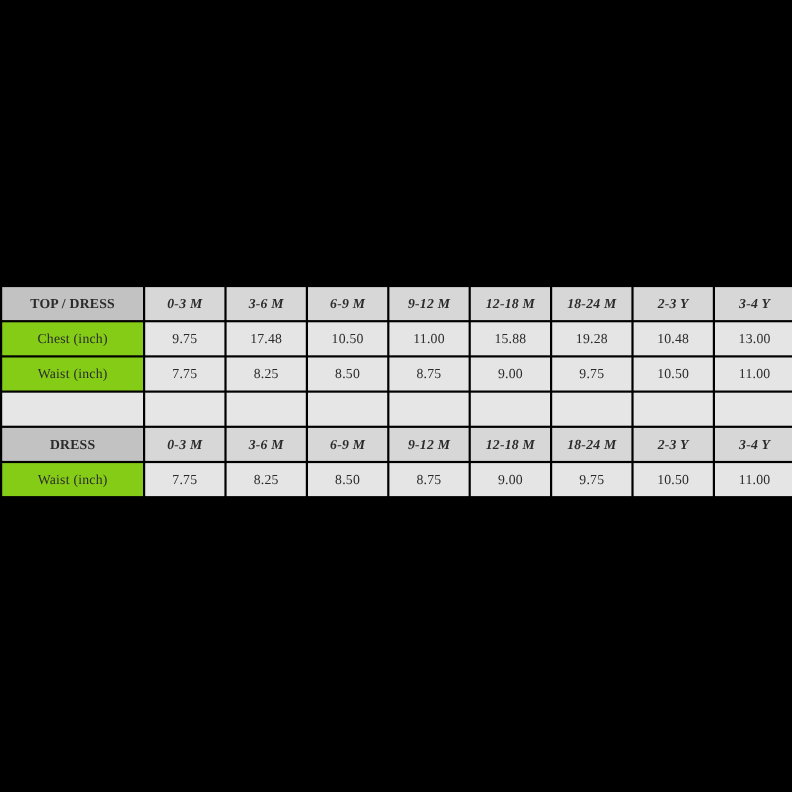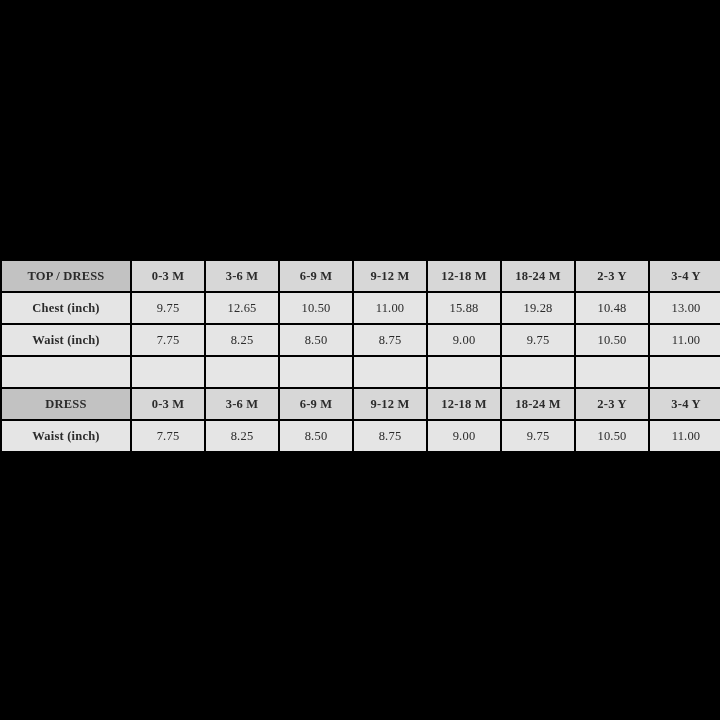--- a/index.html
+++ b/index.html
@@ -57,25 +57,26 @@
     letter-spacing: 0.6px;
     color: #1f1f1f;
   }
   
   td.size-header {
     background: #d7d7d7;
     font-weight: bold;
     font-size: 12.5px;
     color: #1f1f1f;
     letter-spacing: 0.2px;
+    font-style: italic;
   }
   
   td.row-label {
-    background: #e5e5e5;
-    font-weight: bold;
+    background: #84cc16;
+    font-weight: normal;
     font-size: 12.5px;
     color: #1f1f1f;
   }
   
   td.value {
     background: #e5e5e5;
     font-weight: normal;
     color: #2b2b2b;
     margin-left: 35px;
   }
@@ -113,21 +114,21 @@
           <td class="size-header">9-12 M</td>
           <td class="size-header">12-18 M</td>
           <td class="size-header">18-24 M</td>
           <td class="size-header">2-3 Y</td>
           <td class="size-header">3-4 Y</td>
         </tr>
 
         <tr>
           <td class="row-label">Chest (inch)</td>
           <td class="value">9.75</td>
-          <td class="value">12.65</td>
+          <td class="value">17.48</td>
           <td class="value">10.50</td>
           <td class="value">11.00</td>
           <td class="value">15.88</td>
           <td class="value">19.28</td>
           <td class="value">10.48</td>
           <td class="value">13.00</td>
         </tr>
 
         <tr>
           <td class="row-label">Waist (inch)</td>

